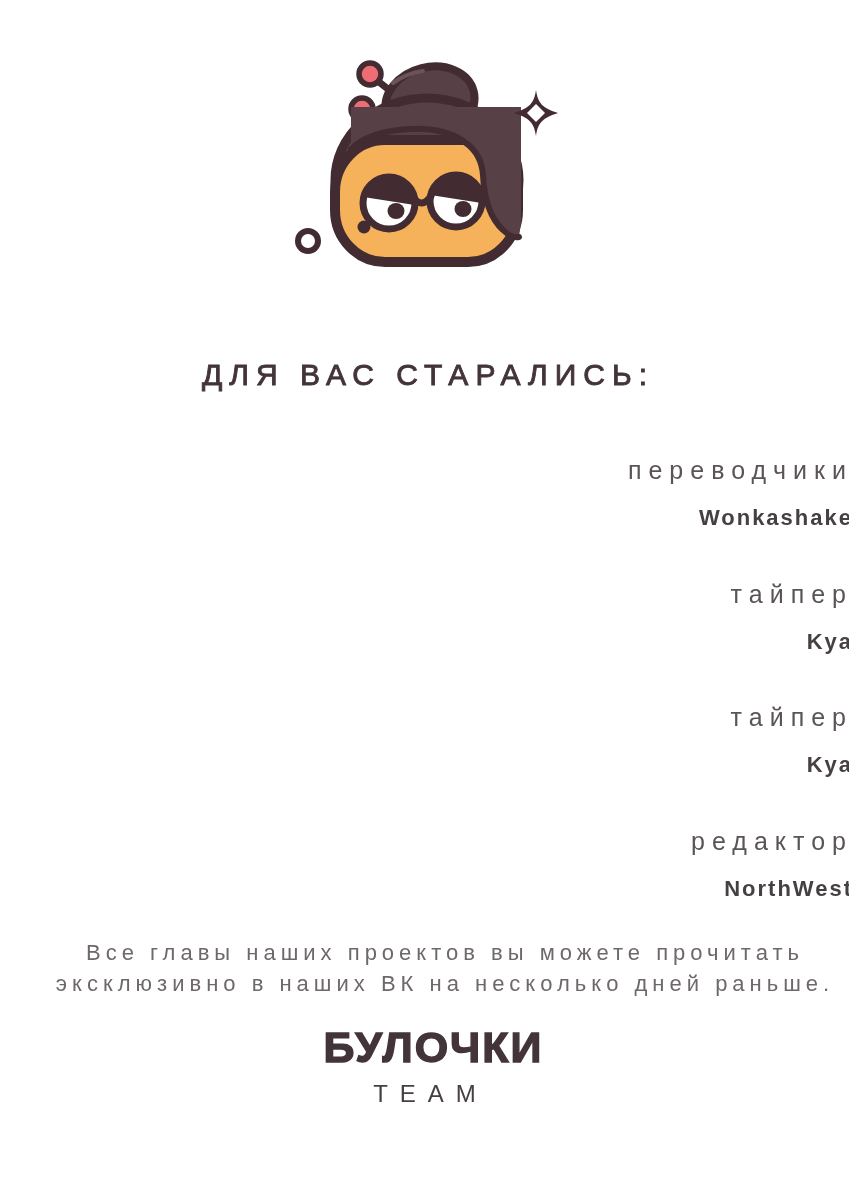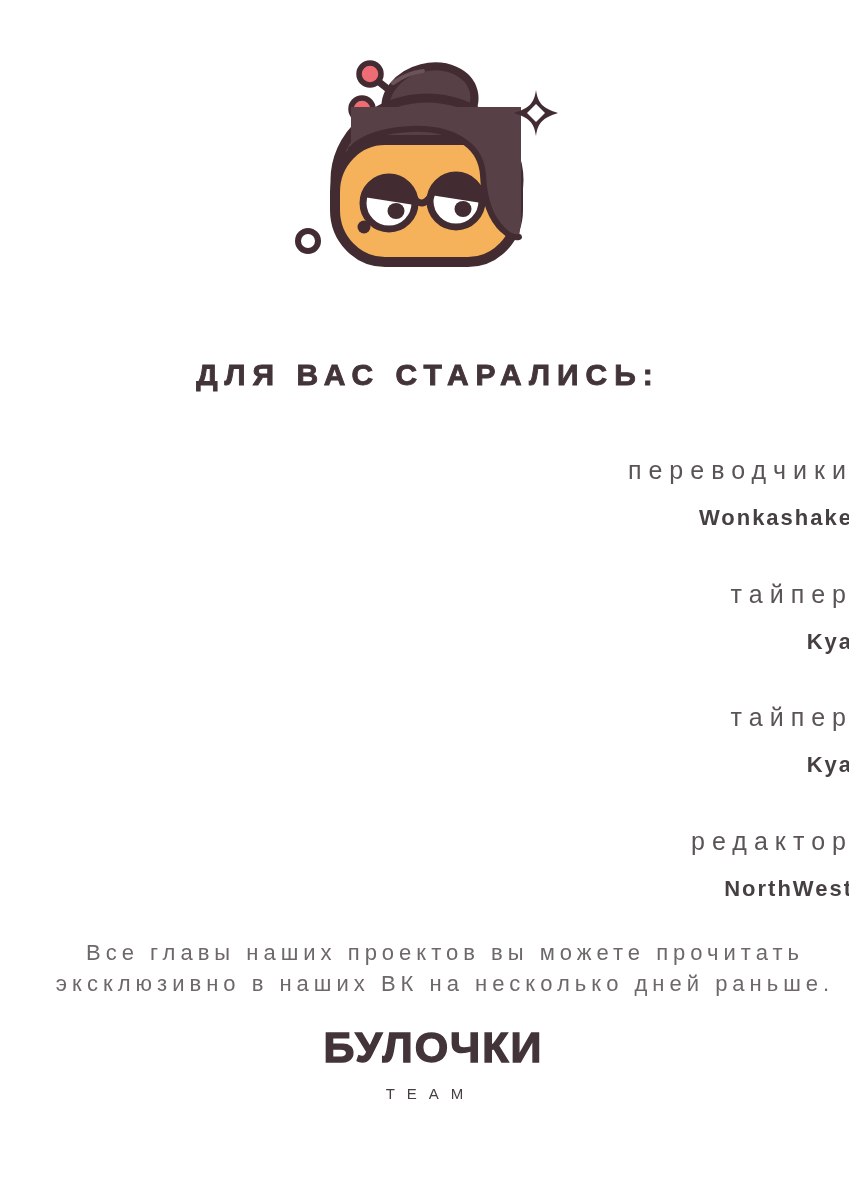--- a/index.html
+++ b/index.html
@@ -11,21 +11,21 @@
     position:relative;
     width:849px;height:1200px;
     margin:0 auto;
     background:var(--bg,#fff);
     overflow:hidden;
   }
   .abs{position:absolute;left:0;width:100%;text-align:center;}
   .mascot{position:absolute;left:265px;top:45px;width:300px;height:230px;}
   .heading{
     top:356px;
-    font-size:30px;font-weight:700;line-height:38px;
+    font-size:30px;font-weight:400;line-height:38px;
     letter-spacing:7px;text-indent:7px;
     color:var(--ink);
     -webkit-text-stroke:0.9px var(--ink);
   }
   .credit{position:absolute;left:4px;width:100%;text-align:right;}
   .credit .role{
     font-size:25px;line-height:30px;
     letter-spacing:7px;text-indent:7px;
     color:var(--muted);
   }
@@ -46,21 +46,21 @@
   .team-name{
     top:1022px;
     font-size:43px;font-weight:800;line-height:50px;
     letter-spacing:2px;text-indent:2px;
     color:var(--ink);
     padding-left:8px;
     -webkit-text-stroke:1.4px var(--ink);
   }
   .team-label{
     top:1081px;
-    font-size:15px;line-height:26px;
+    font-size:24px;line-height:26px;
     letter-spacing:12px;text-indent:12px;
     color:var(--ink2);
   }
 </style>
 </head>
 <body>
 
 <div class="page">
 
   <svg class="mascot" viewBox="0 0 300 230" aria-hidden="true">

